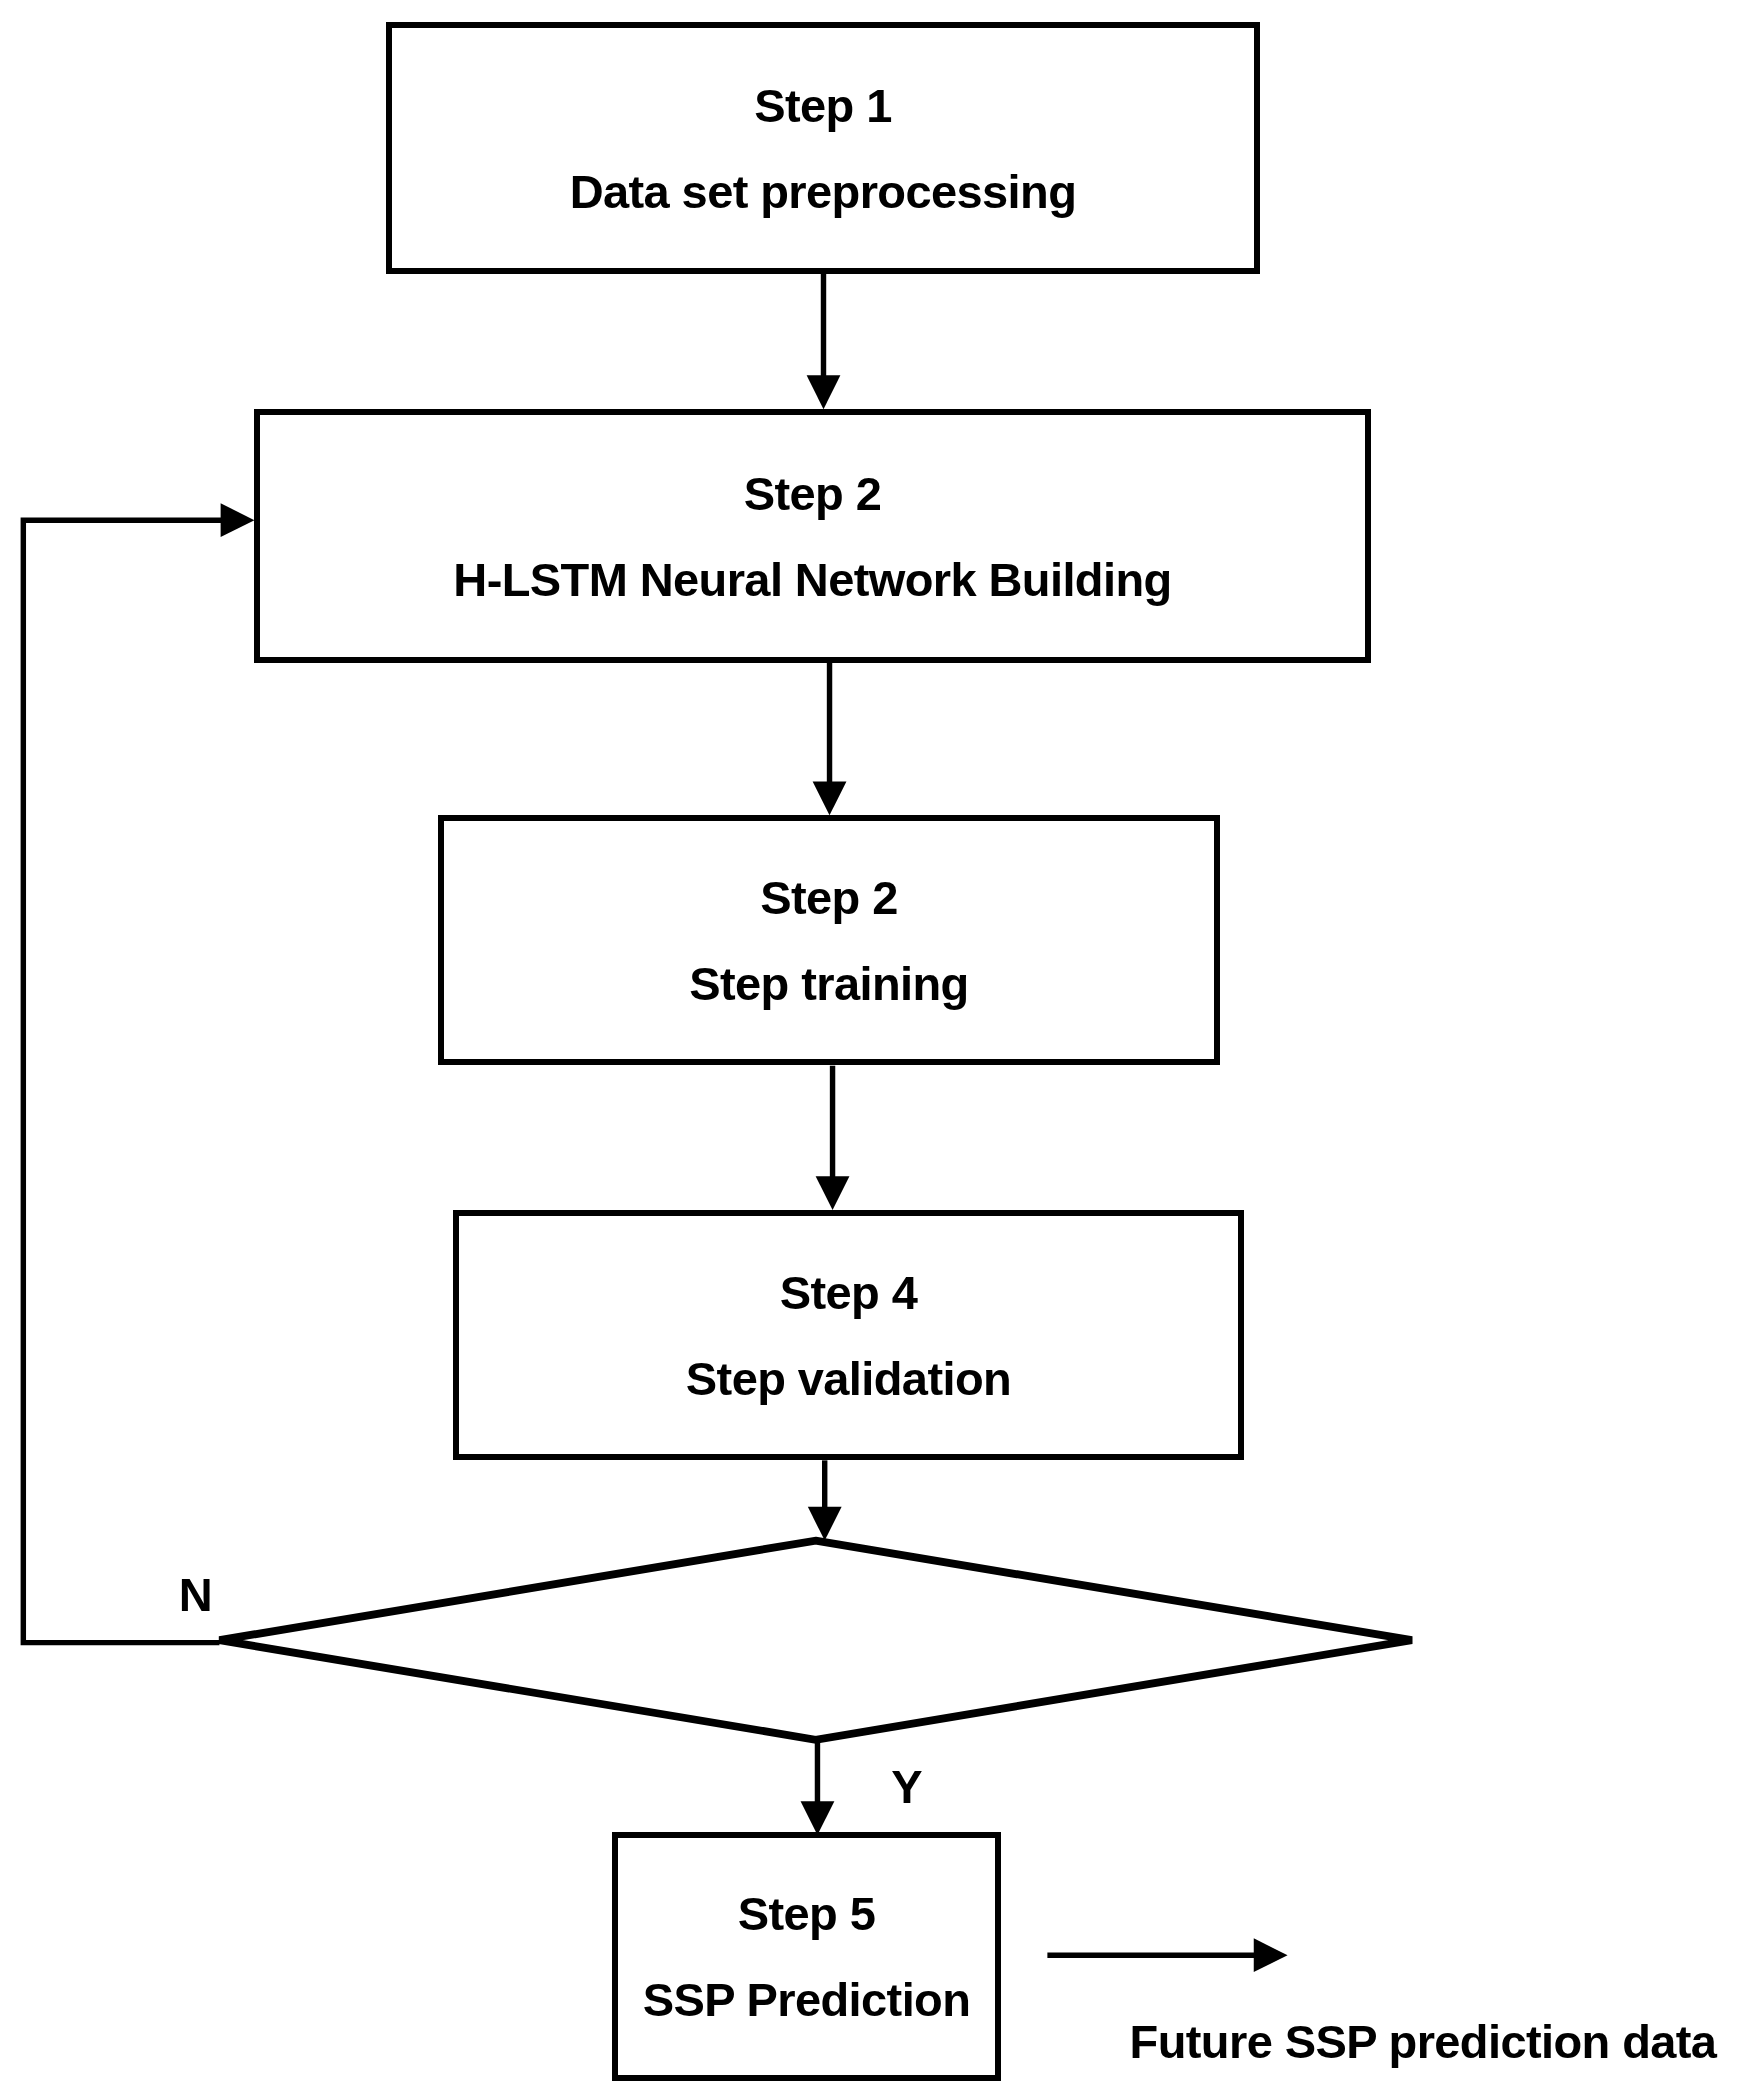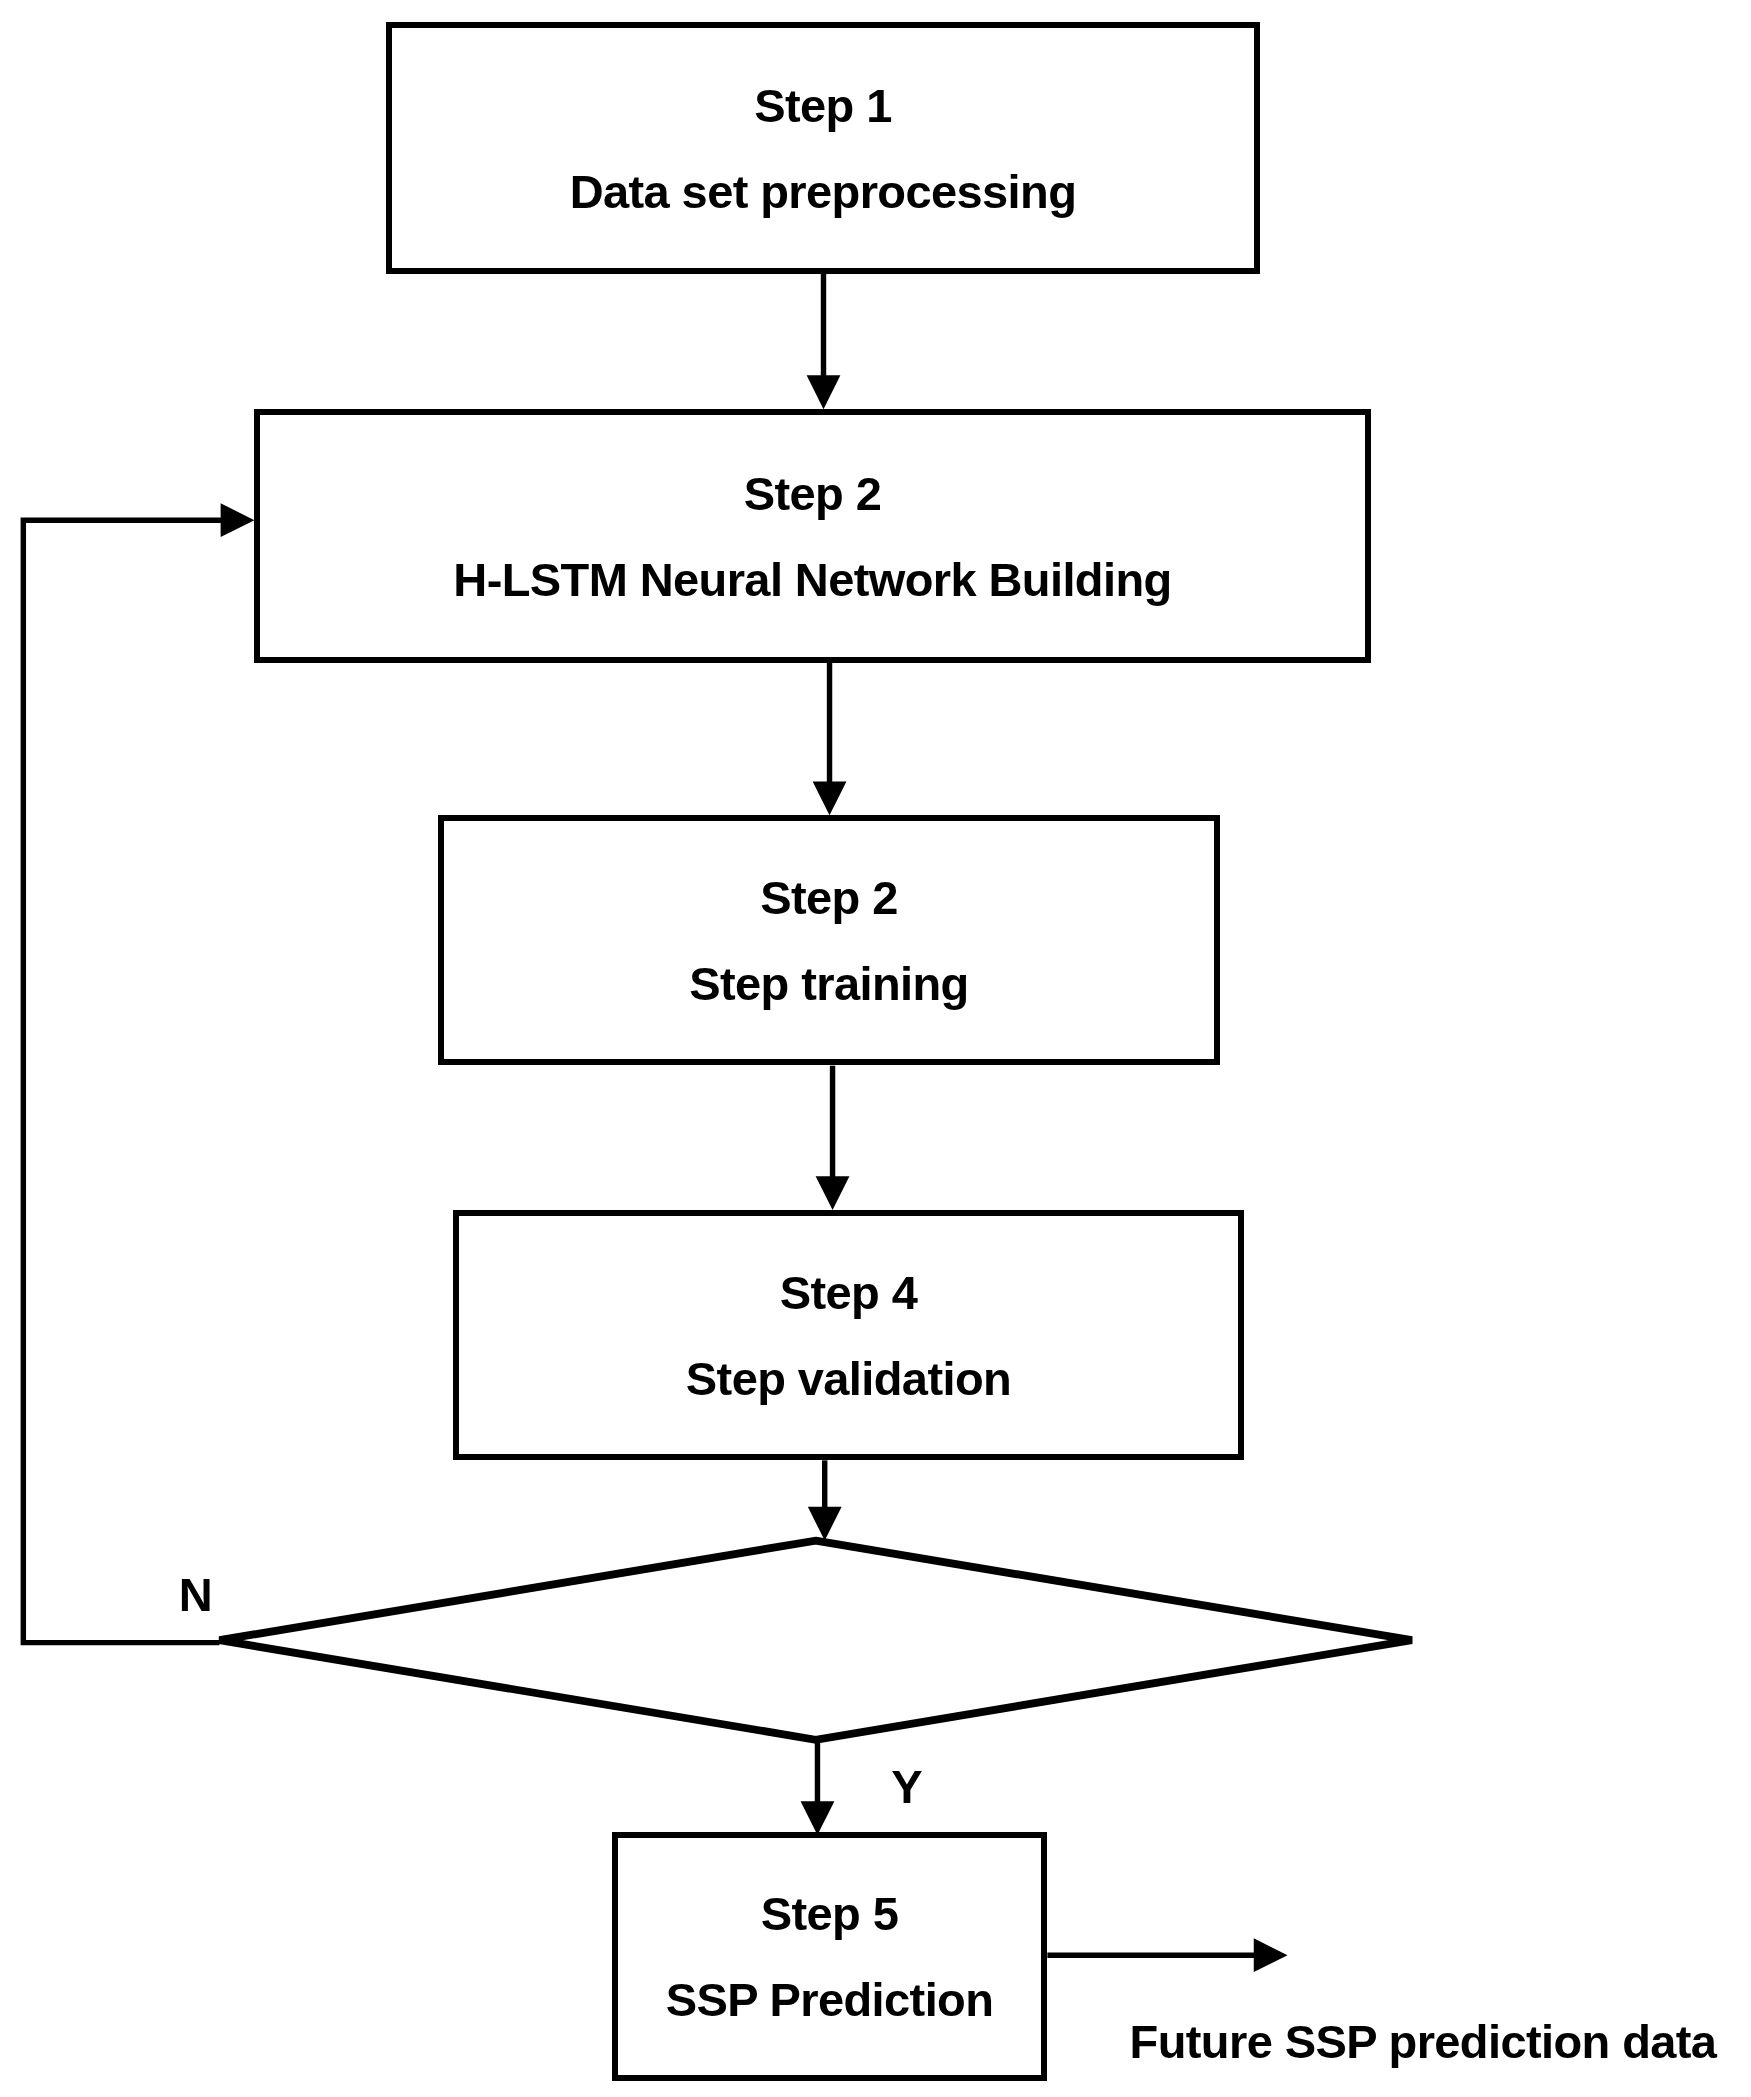--- a/index.html
+++ b/index.html
@@ -37,21 +37,21 @@
     font-weight: bold;
     font-size: 47px;
     line-height: 1;
     letter-spacing: -0.6px;
     white-space: nowrap;
   }
   .box-step1 { left: 386px;  top: 22px;   width: 874px; height: 252px; }
   .box-step2 { left: 254px;  top: 409px;  width: 1117px; height: 254px; }
   .box-step3 { left: 438px;  top: 815px; width: 782px; height: 250px; }
   .box-step4 { left: 429px;  top: 1210px; width: 791px; height: 250px; margin-left: 24px; }
-  .box-step5 { left: 612px; top: 1832px; width: 435px;  height: 249px; }
+  .box-step5 { left: 612px; top: 1832px; width: 389px;  height: 249px; }
   .floating-label {
     position: absolute;
     display: flex;
     align-items: center;
     justify-content: center;
     font-weight: bold;
     font-size: 47px;
     line-height: 1;
     letter-spacing: -0.6px;
     white-space: nowrap;

